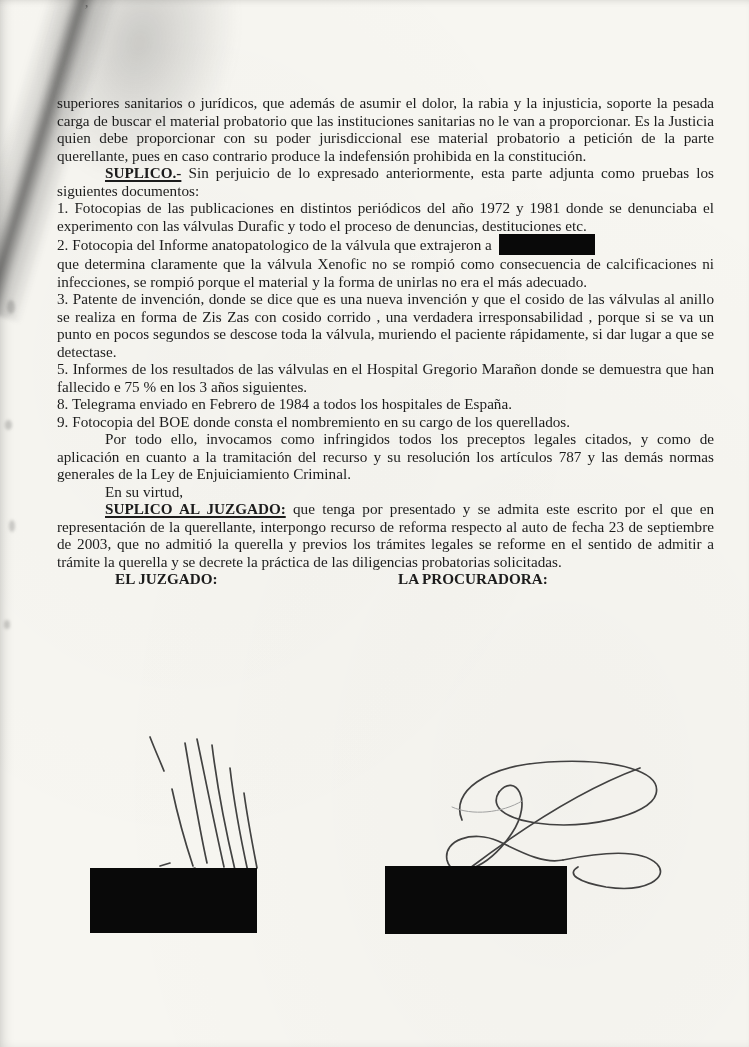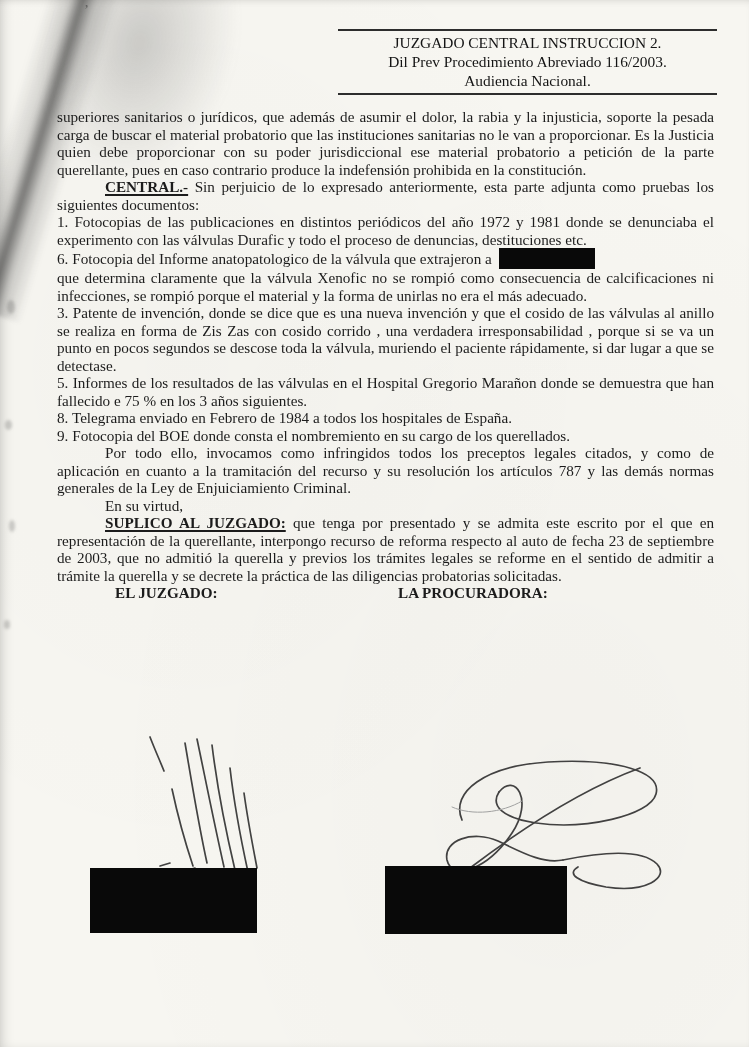--- a/index.html
+++ b/index.html
@@ -30,21 +30,21 @@
   .mark-apostrophe{position:absolute;left:84px;top:2px;font-size:15px;color:#444;opacity:.65;}
   
   .hdr{
     position:absolute;left:338px;top:29px;width:379px;
     border-top:2px solid #2d2d2d;border-bottom:2px solid #2d2d2d;
     text-align:center;font-size:15.4px;line-height:19px;padding:2px 0 3px;
     color:#141414;
   }
   
   .doc{
-    position:absolute;left:57px;top:108px;width:657px;
+    position:absolute;left:57px;top:94px;width:657px;
     font-size:15.2px;line-height:17.5px;text-align:justify;
     color:#1c1c1c;
   }
   .doc p{margin:0;}
   .indent{text-indent:48px;}
   .mt-sm{margin-top:12px;}
   .mt-md{margin-top:14px;}
   .mt-lg{margin-top:17px;}
   .mt-xs{margin-top:10px;}
   .b{font-weight:bold;}
@@ -69,36 +69,31 @@
 <div class="page">
 
   <div class="streak"></div>
   <div class="cloud"></div>
   <div class="speck" style="left:7px;top:300px;width:8px;height:14px;"></div>
   <div class="speck" style="left:5px;top:420px;width:7px;height:10px;"></div>
   <div class="speck" style="left:9px;top:520px;width:6px;height:12px;"></div>
   <div class="speck" style="left:4px;top:620px;width:6px;height:9px;"></div>
   <span class="mark-apostrophe">’</span>
 
-  <div class="hdr">
-    <div>JUZGADO CENTRAL INSTRUCCION 2.</div>
-    <div>Dil Prev Procedimiento Abreviado 116/2003.</div>
-    <div>Audiencia Nacional.</div>
-  </div>
 
   <div class="doc">
 
     <p>superiores sanitarios o jurídicos, que además de asumir el dolor, la rabia y la injusticia, soporte la pesada carga de buscar el material probatorio que las instituciones sanitarias no le van a proporcionar. Es la Justicia quien debe proporcionar con su poder jurisdiccional ese material probatorio a petición de la parte querellante, pues en caso contrario produce la indefensión prohibida en la constitución.</p>
 
-    <p class="indent mt-sm"><span class="b u">CENTRAL.-</span><span> Sin perjuicio de lo expresado anteriormente, esta parte adjunta como pruebas los siguientes documentos:</span></p>
+    <p class="indent mt-sm"><span class="b u">SUPLICO.-</span><span> Sin perjuicio de lo expresado anteriormente, esta parte adjunta como pruebas los siguientes documentos:</span></p>
 
     <p>1. Fotocopias de las publicaciones en distintos periódicos del año 1972 y 1981 donde se denunciaba el experimento con las válvulas Durafic y todo el proceso de denuncias, destituciones etc.</p>
 
     <div>
-      <div class="ragged"><span>6. Fotocopia del Informe anatopatologico de la válvula que extrajeron a</span><span class="redaction-inline"></span></div>
+      <div class="ragged"><span>2. Fotocopia del Informe anatopatologico de la válvula que extrajeron a</span><span class="redaction-inline"></span></div>
       <p>que determina claramente que la válvula Xenofic no se rompió como consecuencia de calcificaciones ni infecciones, se rompió porque el material y la forma de unirlas no era el más adecuado.</p>
     </div>
 
     <p>3. Patente de invención, donde se dice que es una nueva invención y que el cosido de las válvulas al anillo se realiza en forma de Zis Zas con cosido corrido , una verdadera irresponsabilidad , porque si se va un punto en pocos segundos se descose toda la válvula, muriendo el paciente rápidamente, si dar lugar a que se detectase.</p>
     <p>5. Informes de los resultados de las válvulas en el Hospital Gregorio Marañon donde se demuestra que han fallecido e 75 % en los 3 años siguientes.</p>
     <p>8. Telegrama enviado en Febrero de 1984 a todos los hospitales de España.</p>
     <p>9. Fotocopia del BOE donde consta el nombremiento en su cargo de los querellados.</p>
 
     <p class="indent mt-lg">Por todo ello, invocamos como infringidos todos los preceptos legales citados, y como de aplicación en cuanto a la tramitación del recurso y su resolución los artículos 787 y las demás normas generales de la Ley de Enjuiciamiento Criminal.</p>
 

